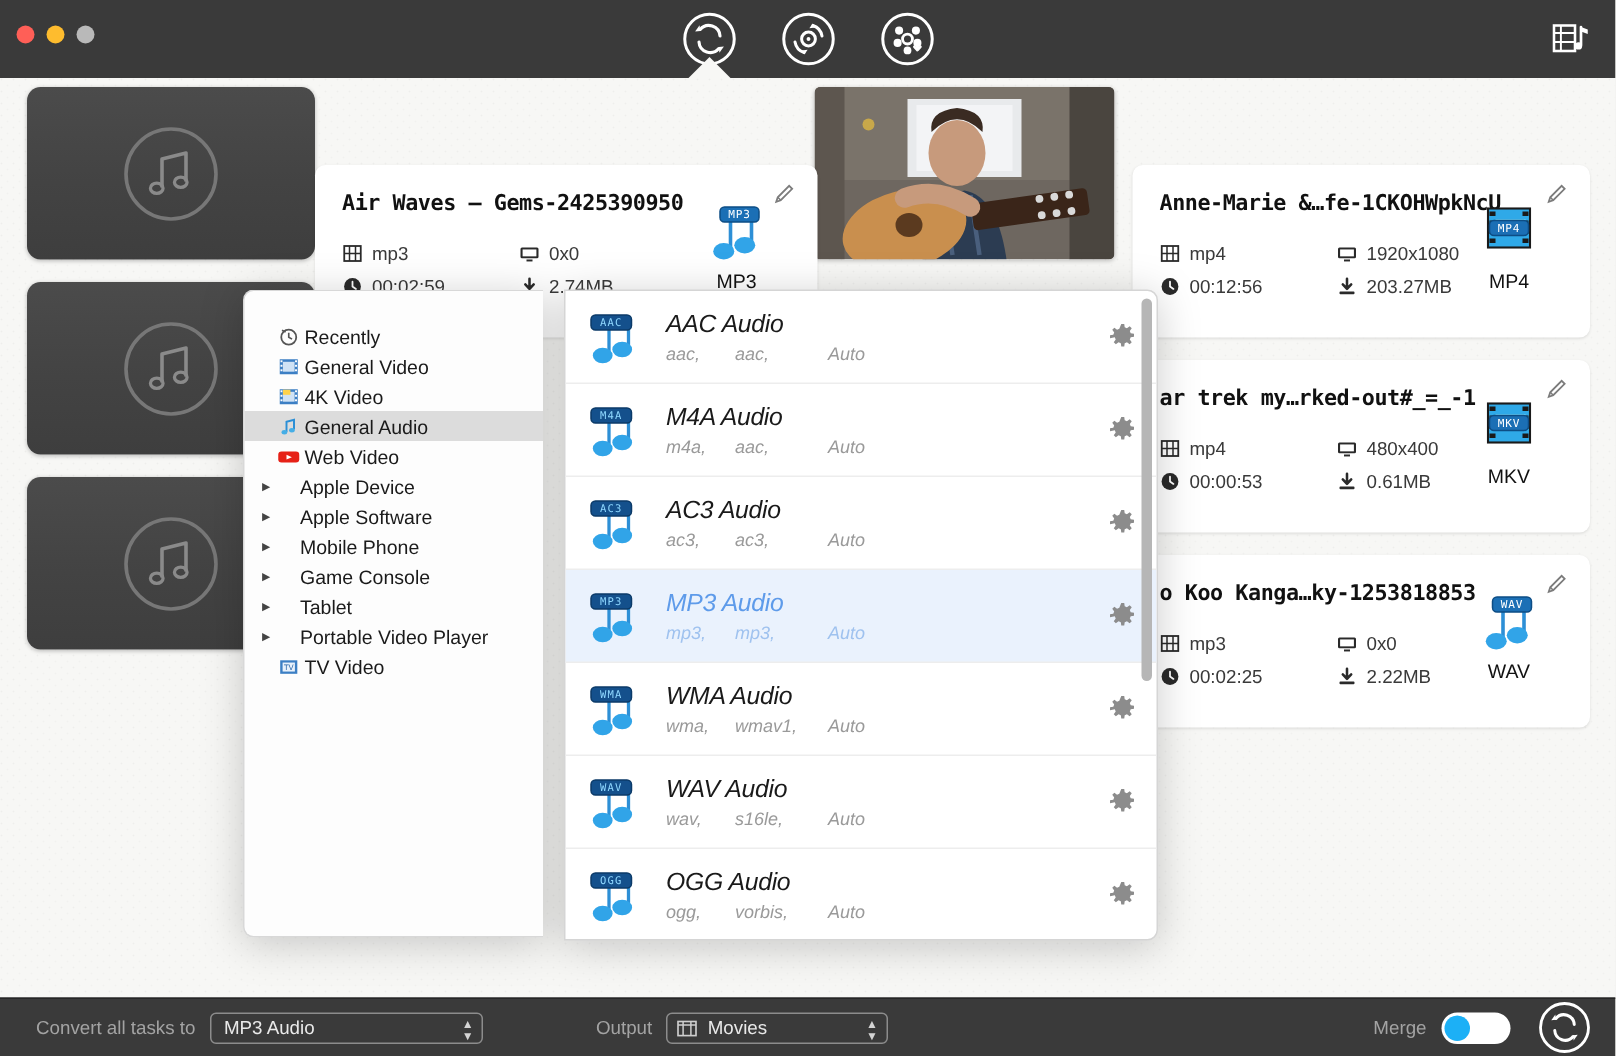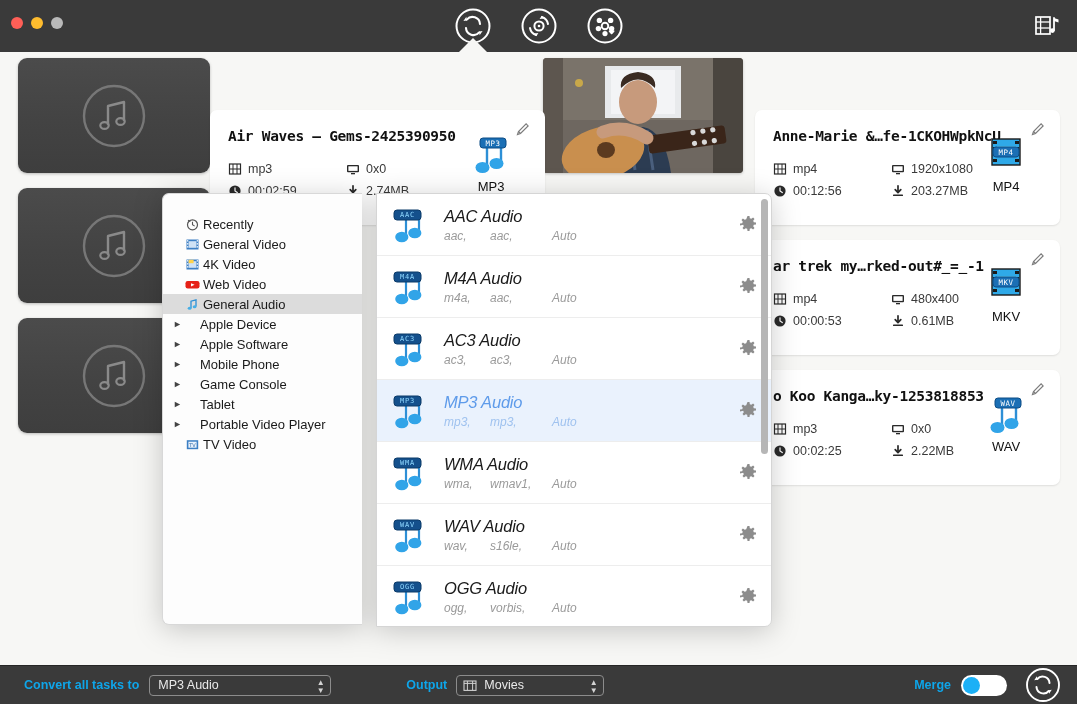--- a/index.html
+++ b/index.html
@@ -155,21 +155,21 @@
     width: 7px; height: 255px; border-radius: 4px;
     background: #b6b6b6; cursor: pointer;
   }
 
   
   .bottombar {
     position: absolute; left: 0; bottom: 0; width: 1077px; height: 39px;
     background: #3a3a3a; border-top: 1px solid #262626;
     display: flex; align-items: center;
   }
-  .bb-label { font-size: 12.5px; color: #0ea5e9; font-weight: bold; }
+  .bb-label { font-size: 12.5px; color: #a3a3a3; font-weight: normal; }
   .select {
     position: relative; height: 21px; border: 1px solid #8c8c8c; border-radius: 4px;
     background: #3a3a3a; display: flex; align-items: center;
     padding: 0 22px 0 8px; color: #e9e9e9; font-size: 12.5px; cursor: pointer;
   }
   .stepper { position: absolute; right: 5px; top: 3px; width: 9px; height: 15px;
              display: flex; flex-direction: column; justify-content: space-between;
              align-items: center; color: #d4d4d4; }
   .stepper i { font-style: normal; font-size: 8px; line-height: 7px; }
 
@@ -631,41 +631,41 @@
                   <rect x="1" y="8.2" width="1.3" height="1.3"></rect>
                   <rect x="10.7" y="2.2" width="1.3" height="1.3"></rect>
                   <rect x="10.7" y="5.2" width="1.3" height="1.3"></rect>
                   <rect x="10.7" y="8.2" width="1.3" height="1.3"></rect>
                 </g>
               </svg>
           </span>
           <span>4K Video</span>
         </div>
 
-        <div class="cat">
-          <span class="tri"></span>
-          <span class="ci">
-            <svg width="15" height="13" viewBox="0 0 15 13">
-                <rect x="0.5" y="3" width="14" height="7.4" rx="2.2" fill="#e62117"></rect>
-                <polygon points="6,5.2 9.6,6.8 6,8.4" fill="#fff"></polygon>
-              </svg>
-          </span>
-          <span>Web Video</span>
-        </div>
-
         <div class="cat sel">
           <span class="tri"></span>
           <span class="ci">
             <svg width="13" height="13" viewBox="0 0 13 13">
                 <path d="M5 10 V3.2 l5 -1.4 V8.4" fill="none" stroke="#2b8fd6" stroke-width="1.3"></path>
                 <ellipse cx="3.6" cy="10.2" rx="1.9" ry="1.5" fill="#45aee6"></ellipse>
                 <ellipse cx="8.6" cy="8.8" rx="1.9" ry="1.5" fill="#45aee6"></ellipse>
               </svg>
           </span>
           <span>General Audio</span>
+        </div>
+
+        <div class="cat">
+          <span class="tri"></span>
+          <span class="ci">
+            <svg width="15" height="13" viewBox="0 0 15 13">
+                <rect x="0.5" y="3" width="14" height="7.4" rx="2.2" fill="#e62117"></rect>
+                <polygon points="6,5.2 9.6,6.8 6,8.4" fill="#fff"></polygon>
+              </svg>
+          </span>
+          <span>Web Video</span>
         </div>
 
         <div class="cat">
           <span class="tri">►</span>
           <span class="ind"></span>
           <span>Apple Device</span>
         </div>
         <div class="cat">
           <span class="tri">►</span>
           <span class="ind"></span>

